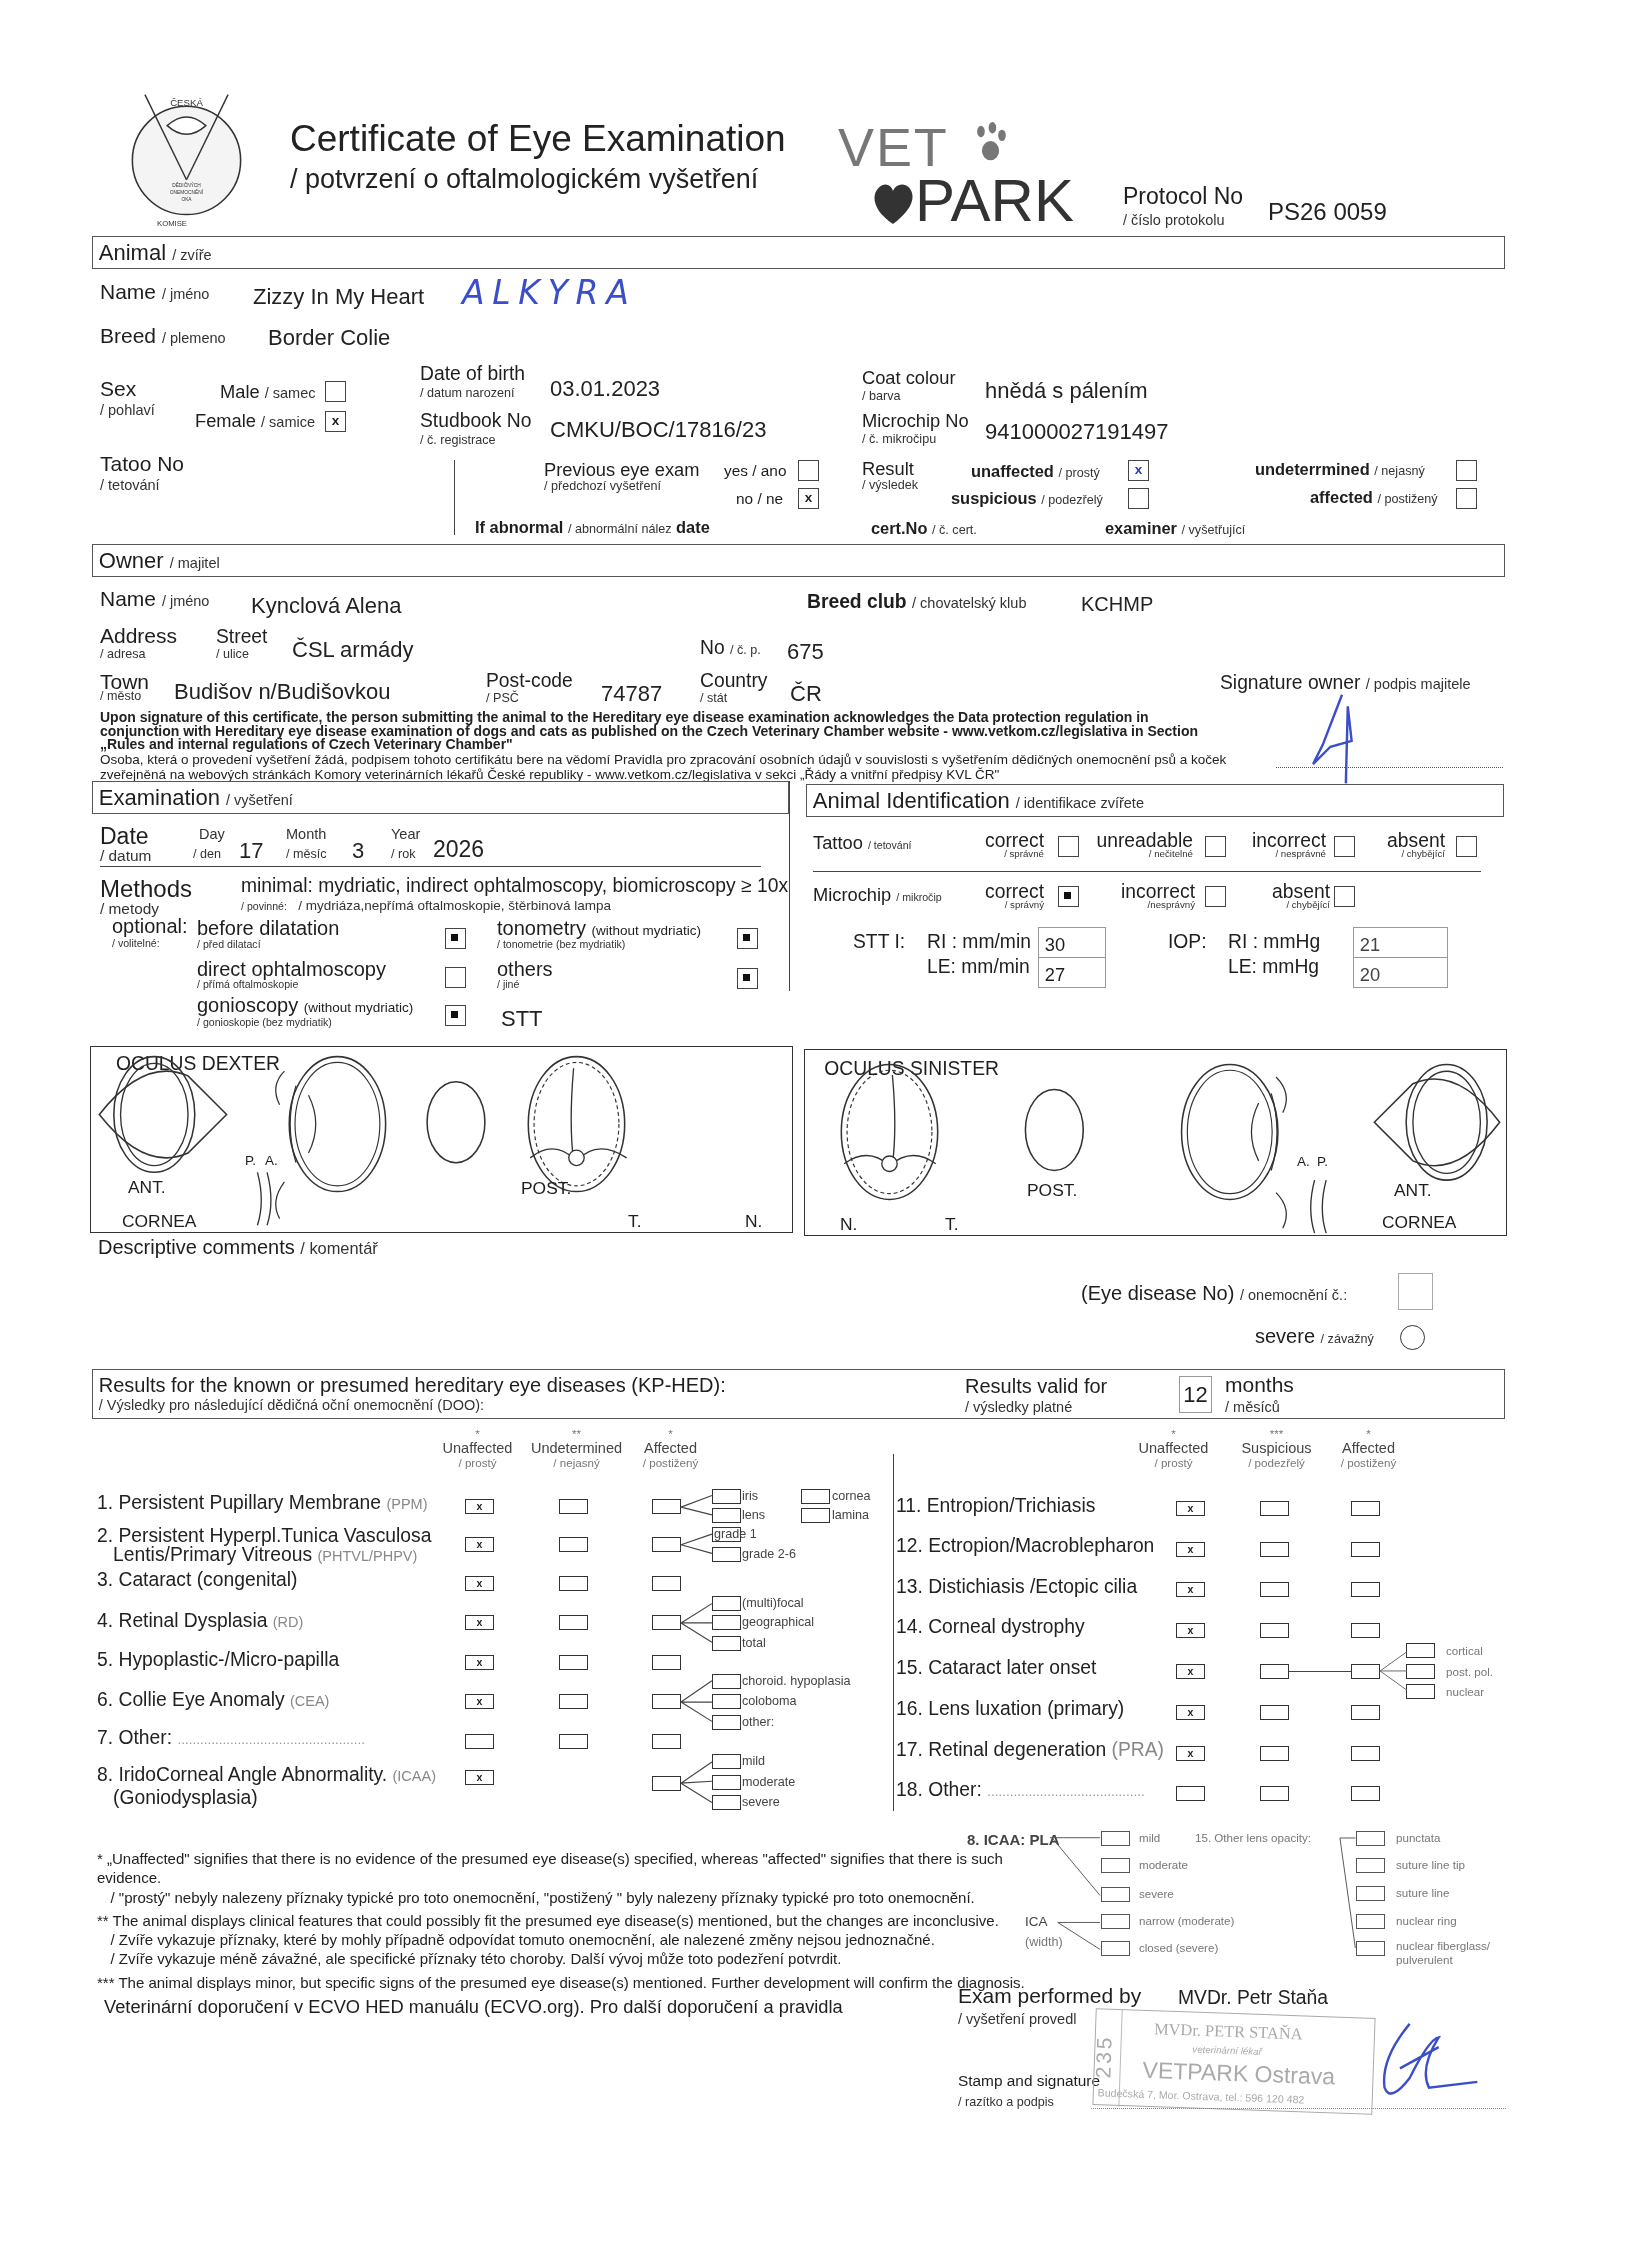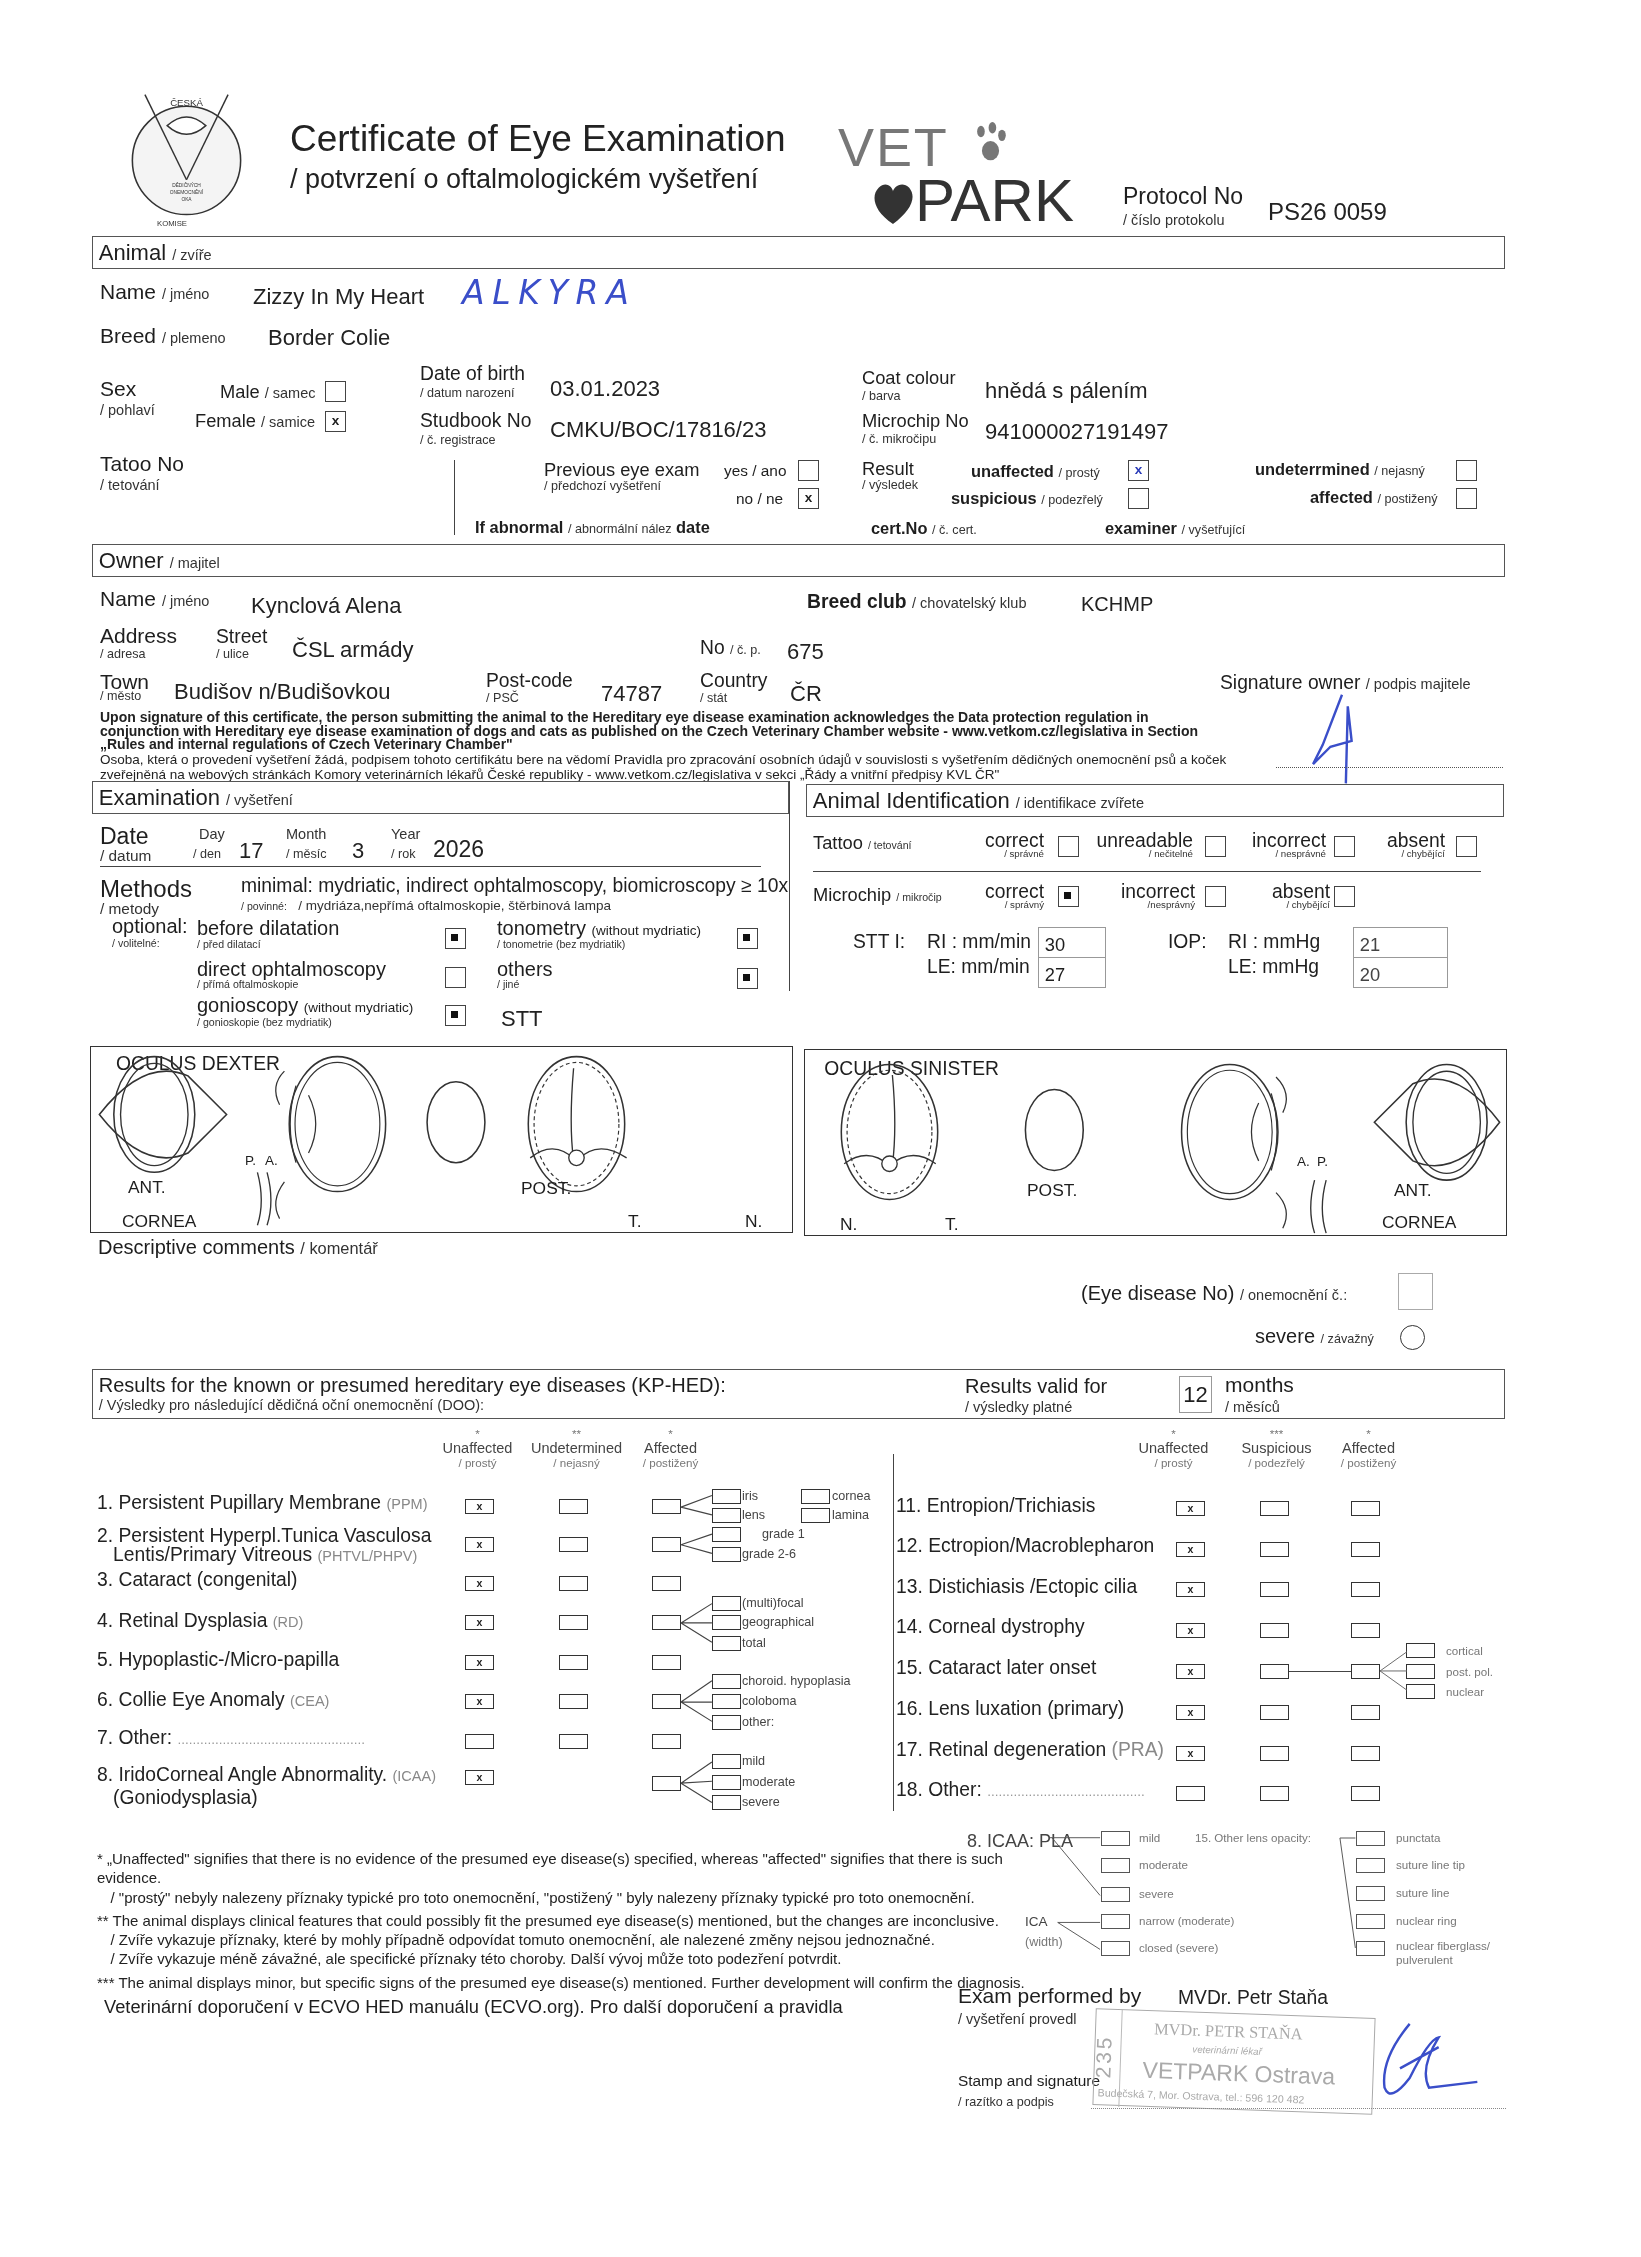--- a/index.html
+++ b/index.html
@@ -374,21 +374,21 @@
 <div class="rbox" style="left:801px;top:1489px;"></div>
 <div class="abs tiny" style="left:832px;top:1489px;">cornea</div>
 <div class="rbox" style="left:801px;top:1508px;"></div>
 <div class="abs tiny" style="left:832px;top:1508px;">lamina</div>
 
 <div class="dr" style="left:97px;top:1526px;line-height:19.3px;"><span>2.</span> <span>Persistent Hyperpl.Tunica Vasculosa</span><br>&nbsp;&nbsp;&nbsp;<span>Lentis/Primary Vitreous</span> <span class="abbr">(PHTVL/PHPV)</span></div>
 <div class="rbox" style="left:465px;top:1537px;">x</div>
 <div class="rbox" style="left:559px;top:1537px;"></div>
 <div class="rbox" style="left:652px;top:1537px;"></div>
 <div class="rbox" style="left:712px;top:1527px;"></div>
-<div class="abs tiny" style="left:762px;top:1527px;">grade 1</div>
+<div class="abs tiny" style="left:714px;top:1527px;">grade 1</div>
 <div class="rbox" style="left:712px;top:1547px;"></div>
 <div class="abs tiny" style="left:742px;top:1547px;">grade 2-6</div>
 
 <div class="dr" style="left:97px;top:1569px;"><span>3.</span> <span>Cataract (congenital)</span></div>
 <div class="rbox" style="left:465px;top:1576px;">x</div>
 <div class="rbox" style="left:559px;top:1576px;"></div>
 <div class="rbox" style="left:652px;top:1576px;"></div>
 
 <div class="dr" style="left:97px;top:1610px;"><span>4.</span> <span>Retinal Dysplasia</span> <span class="abbr">(RD)</span></div>
 <div class="rbox" style="left:465px;top:1615px;">x</div>
@@ -488,21 +488,21 @@
 
 <div class="abs foot" style="left:97px;top:1849px;width:966px;">
   <div>* „Unaffected" signifies that there is no evidence of the presumed eye disease(s) specified, whereas "affected" signifies that there is such evidence.</div>
   <div style="padding-left:13.5px;">/ "prostý" nebyly nalezeny příznaky typické pro toto onemocnění, "postižený " byly nalezeny příznaky typické pro toto onemocnění.</div>
   <div style="margin-top:3.9px;">** The animal displays clinical features that could possibly fit the presumed eye disease(s) mentioned, but the changes are inconclusive.</div>
   <div style="padding-left:13.5px;">/ Zvíře vykazuje příznaky, které by mohly případně odpovídat tomuto onemocnění, ale nalezené změny nejsou jednoznačné.</div>
   <div style="padding-left:13.5px;">/ Zvíře vykazuje méně závažné, ale specifické příznaky této choroby. Další vývoj může toto podezření potvrdit.</div>
   <div style="margin-top:3.9px;">*** The animal displays minor, but specific signs of the presumed eye disease(s) mentioned. Further development will confirm the diagnosis.</div>
 </div>
 
-<div class="abs tinyg" style="left:967px;top:1831px;font-size:18px;color:#444;">8. ICAA: PLA</div>
+<div class="abs tinyg" style="left:967px;top:1831px;font-size:15px;color:#444;font-weight:bold;">8. ICAA: PLA</div>
 <div class="sbox" style="left:1101px;top:1831px;"></div>
 <div class="abs tinyg" style="left:1139px;top:1831px;">mild</div>
 <div class="sbox" style="left:1101px;top:1858px;"></div>
 <div class="abs tinyg" style="left:1139px;top:1858px;">moderate</div>
 <div class="sbox" style="left:1101px;top:1887px;"></div>
 <div class="abs tinyg" style="left:1139px;top:1887px;">severe</div>
 <div class="abs tinyg" style="left:1025px;top:1914px;font-size:13.5px;color:#444;">ICA</div>
 <div class="abs tinyg" style="left:1025px;top:1935px;font-size:12.6px;">(width)</div>
 <div class="sbox" style="left:1101px;top:1914px;"></div>
 <div class="abs tinyg" style="left:1139px;top:1914px;">narrow (moderate)</div>

